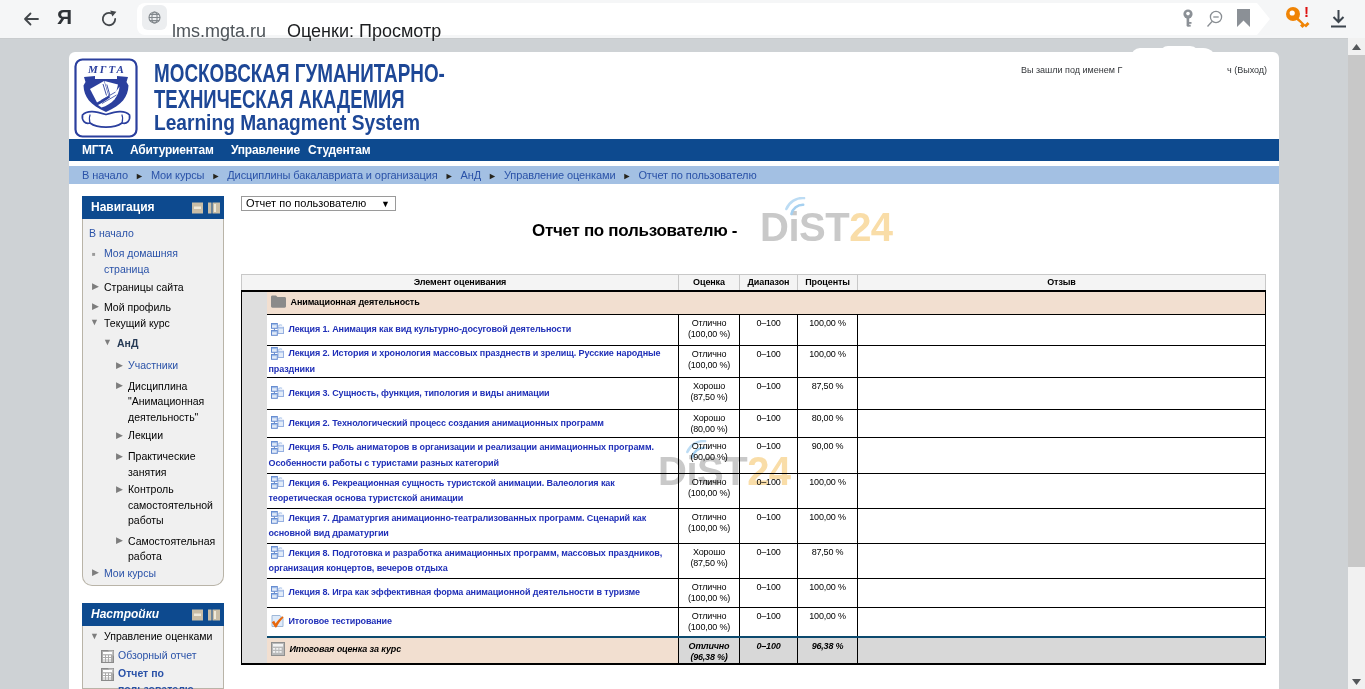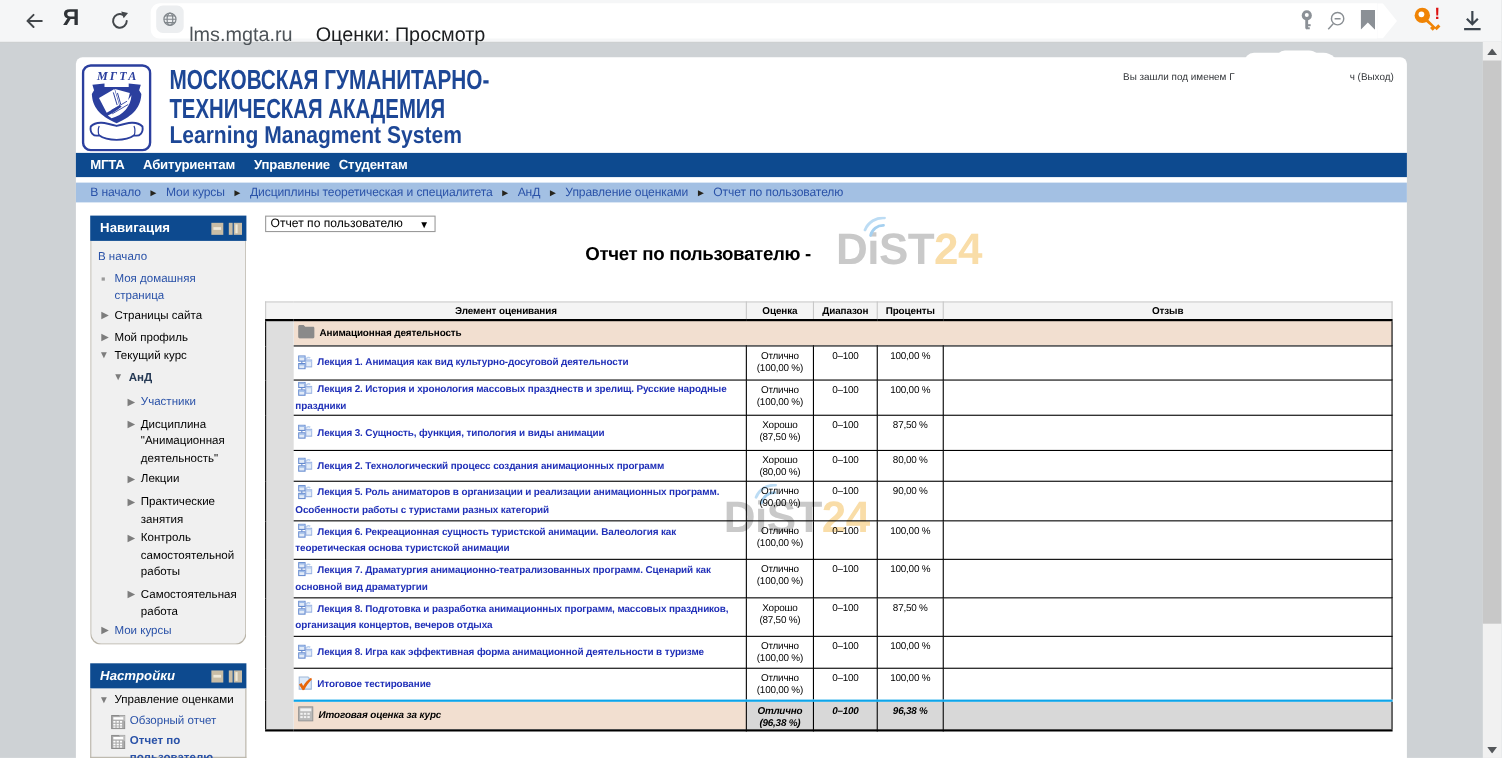--- a/index.html
+++ b/index.html
@@ -141,21 +141,21 @@
 <div class="abs" style="left:1131px;top:48px;width:86px;height:25px;background:#fff;border-radius:9px 14px 0 0;"></div>
 <div class="abs" style="left:1160px;top:46px;width:40px;height:10px;background:#fff;border-radius:8px 10px 0 0;"></div>
 
 <div id="navbar">
   <span style="left:13px">МГТА</span>
   <span style="left:61px">Абитуриентам</span>
   <span style="left:162px">Управление</span>
   <span style="left:239px">Студентам</span>
 </div>
 
-<div id="crumb"><span style="margin-left:13px"></span><a>В начало</a><span class="sep">►</span><a>Мои курсы</a><span class="sep">►</span><a>Дисциплины теоретическая и специалитета</a><span class="sep">►</span><a>АнД</a><span class="sep">►</span><a>Управление оценками</a><span class="sep">►</span><a>Отчет по пользователю</a></div>
+<div id="crumb"><span style="margin-left:13px"></span><a>В начало</a><span class="sep">►</span><a>Мои курсы</a><span class="sep">►</span><a>Дисциплины бакалавриата и организация</a><span class="sep">►</span><a>АнД</a><span class="sep">►</span><a>Управление оценками</a><span class="sep">►</span><a>Отчет по пользователю</a></div>
 
 <div class="blockhead" style="top:196px;">Навигация
   <svg class="bicons" width="28" height="12">
       <rect x="0" y="0.5" width="11" height="11" fill="#c9bda6"></rect>
       <rect x="2" y="4.5" width="7" height="2.5" fill="#efe9da"></rect>
       <rect x="16" y="0.5" width="3.5" height="11" fill="#c9bda6"></rect>
       <rect x="20.5" y="0.5" width="7.5" height="11" fill="#c9bda6"></rect>
       <rect x="22" y="2" width="2" height="8" fill="#efe9da"></rect>
     </svg>
 </div>
@@ -451,21 +451,21 @@
                 <rect x="7" y="4.3" width="5.5" height="6.2" fill="#dde8f7" stroke="#7d9dda"></rect>
                 <rect x="7.4" y="4.7" width="4.7" height="1.3" fill="#abc5ec"></rect>
               </g>
             </svg><a>Лекция 8. Игра как эффективная форма анимационной деятельности в туризме</a></div>
         </td>
         <td class="ctr">Отлично<br>(100,00 %)</td>
         <td class="ctr">0–100</td>
         <td class="ctr">100,00 %</td>
         <td></td>
       </tr>
-  <tr style="height:29px;border-bottom:2px solid #0ea5e9">
+  <tr style="height:29px;border-bottom:2px solid #0c4a6e">
         <td class="el">
           <div class="ttl"><svg width="13" height="14" viewBox="0 0 13 14">
               <path d="M1 1.5 L9 1.5 L12 4.5 L12 12.5 L1 12.5 Z" fill="#ddeafa" stroke="#9fb8d8"></path>
               <path d="M9 1.5 L9 4.5 L12 4.5 Z" fill="#b9cfe8"></path>
               <path d="M0.8 8.2 L3.2 6.8 L4.6 9.6 C6.5 6.5 8.8 4.2 11.8 2.2 L12.6 3.4 C9.8 6.2 7.4 9.4 5.6 13.2 L4.2 13.4 Z" fill="#e8670c"></path>
             </svg><a>Итоговое тестирование</a></div>
         </td>
         <td class="ctr">Отлично<br>(100,00 %)</td>
         <td class="ctr">0–100</td>
         <td class="ctr">100,00 %</td>

